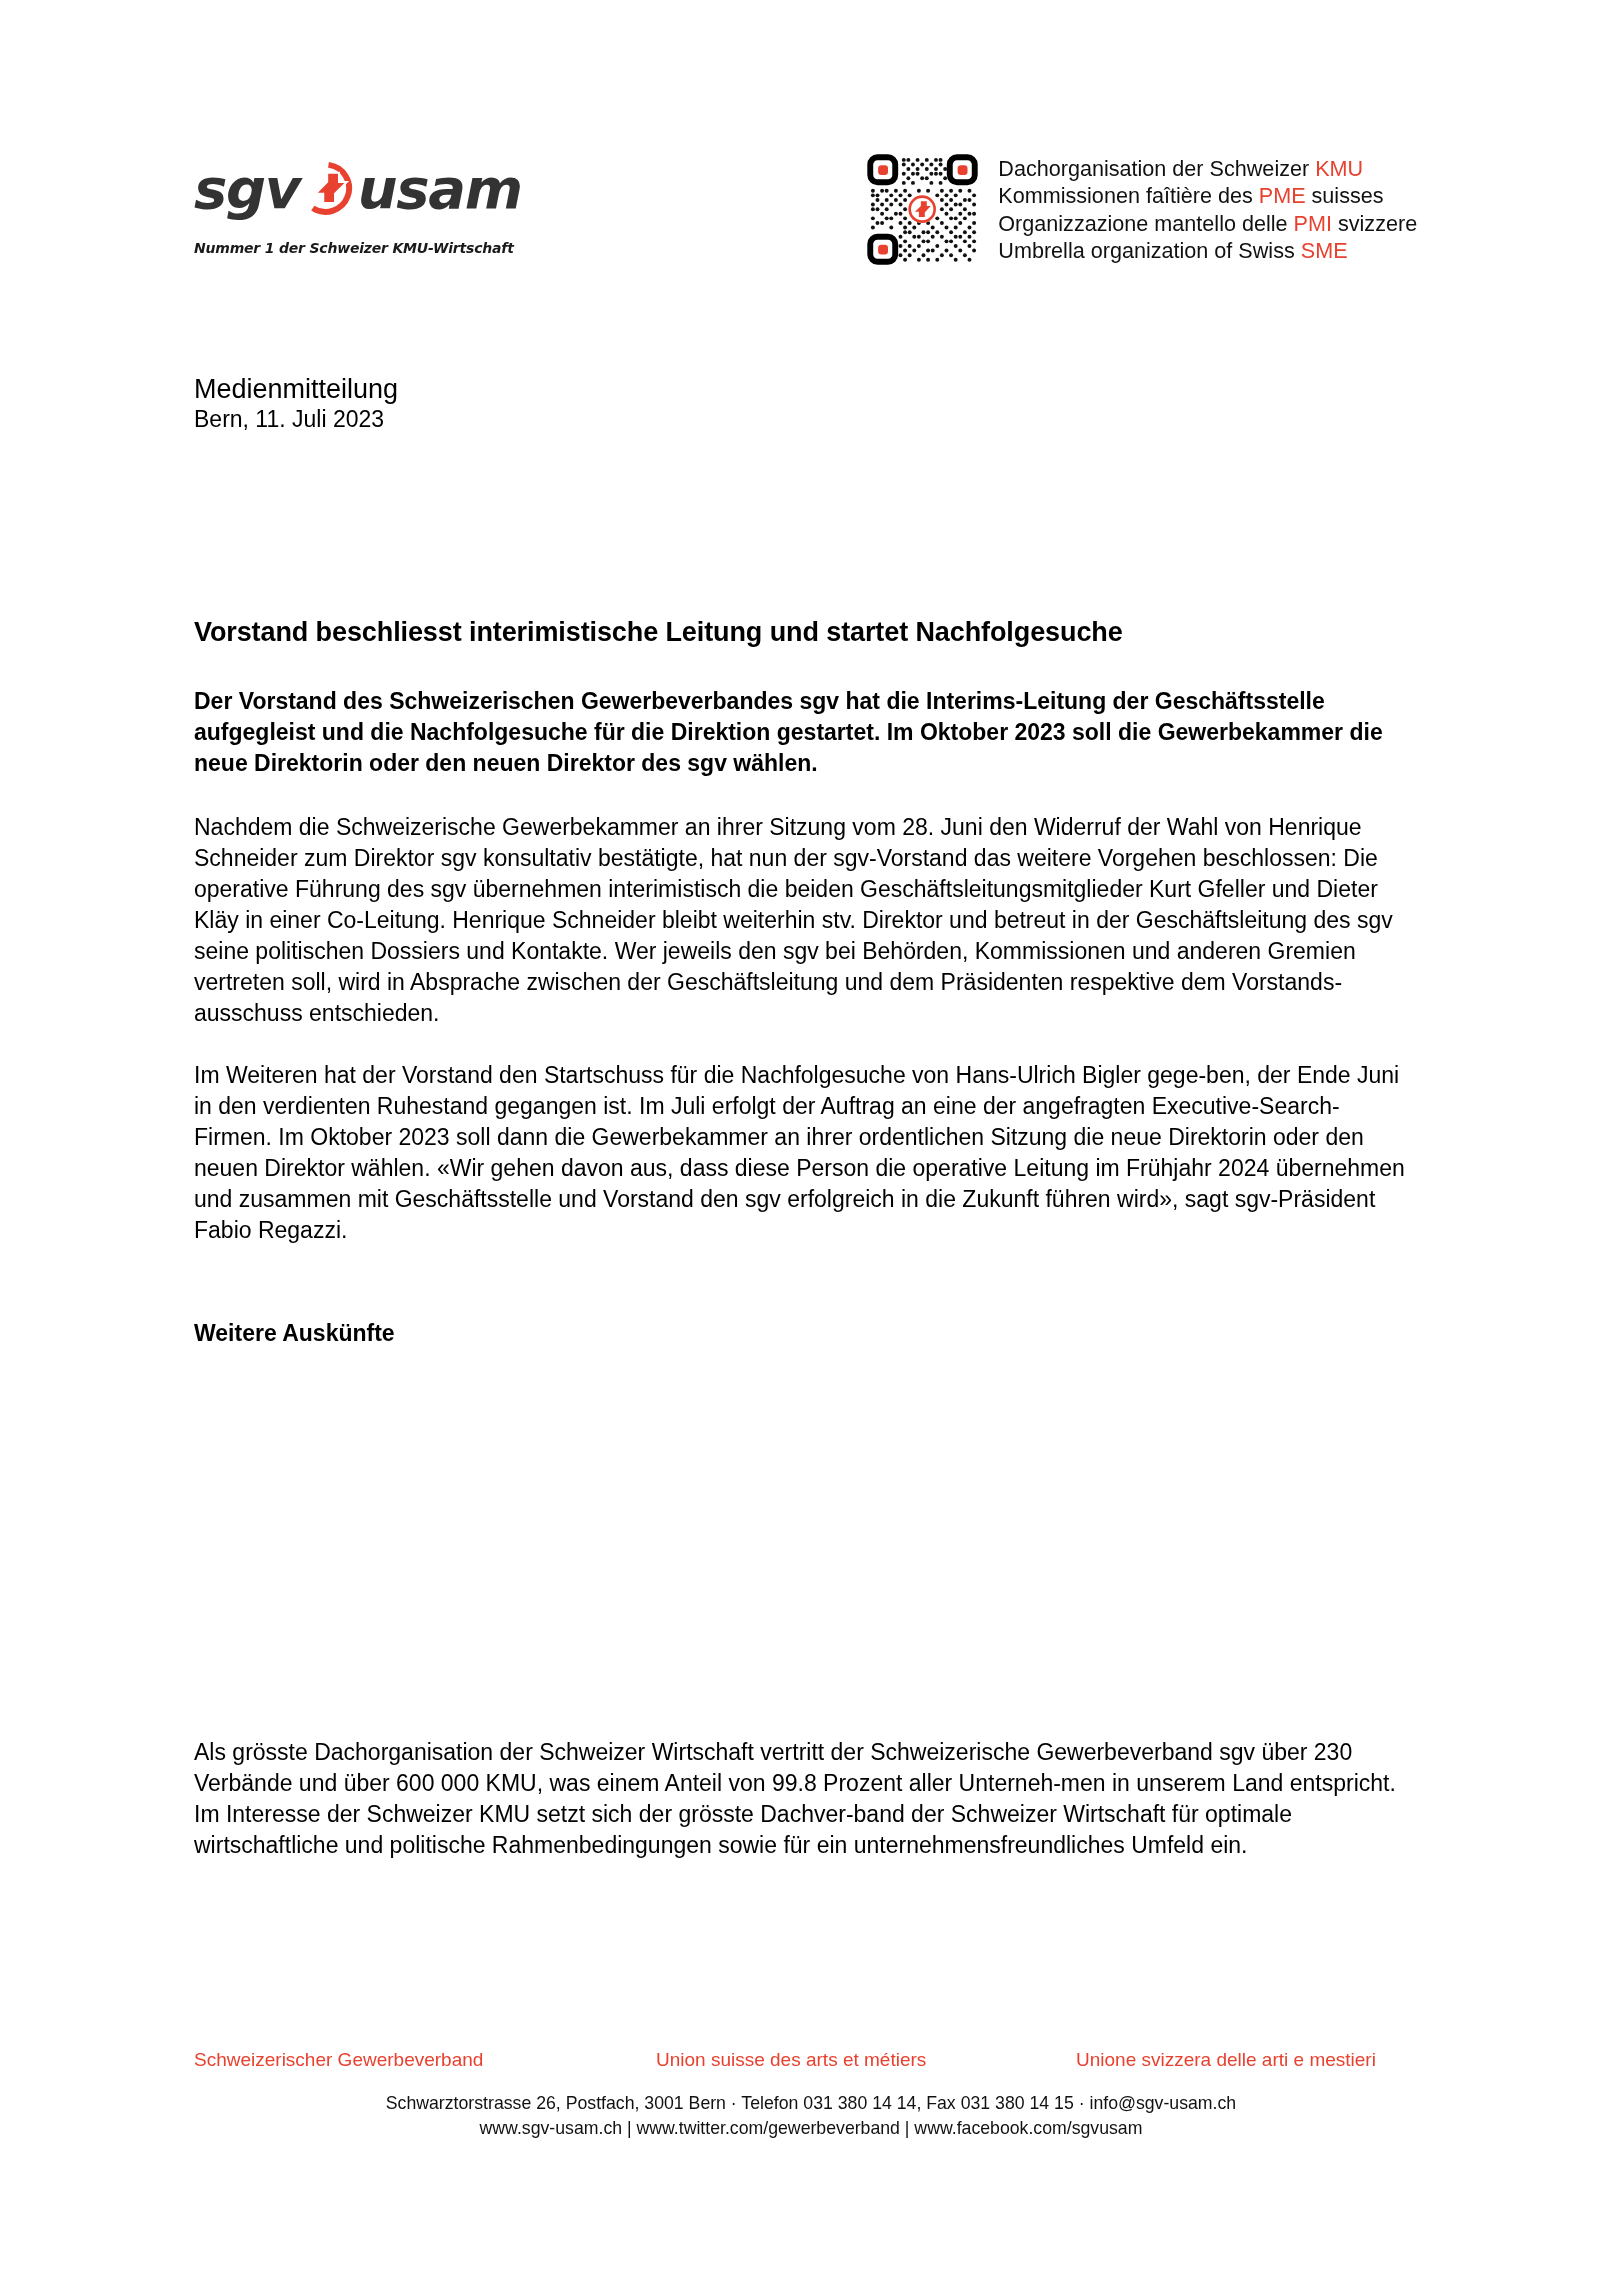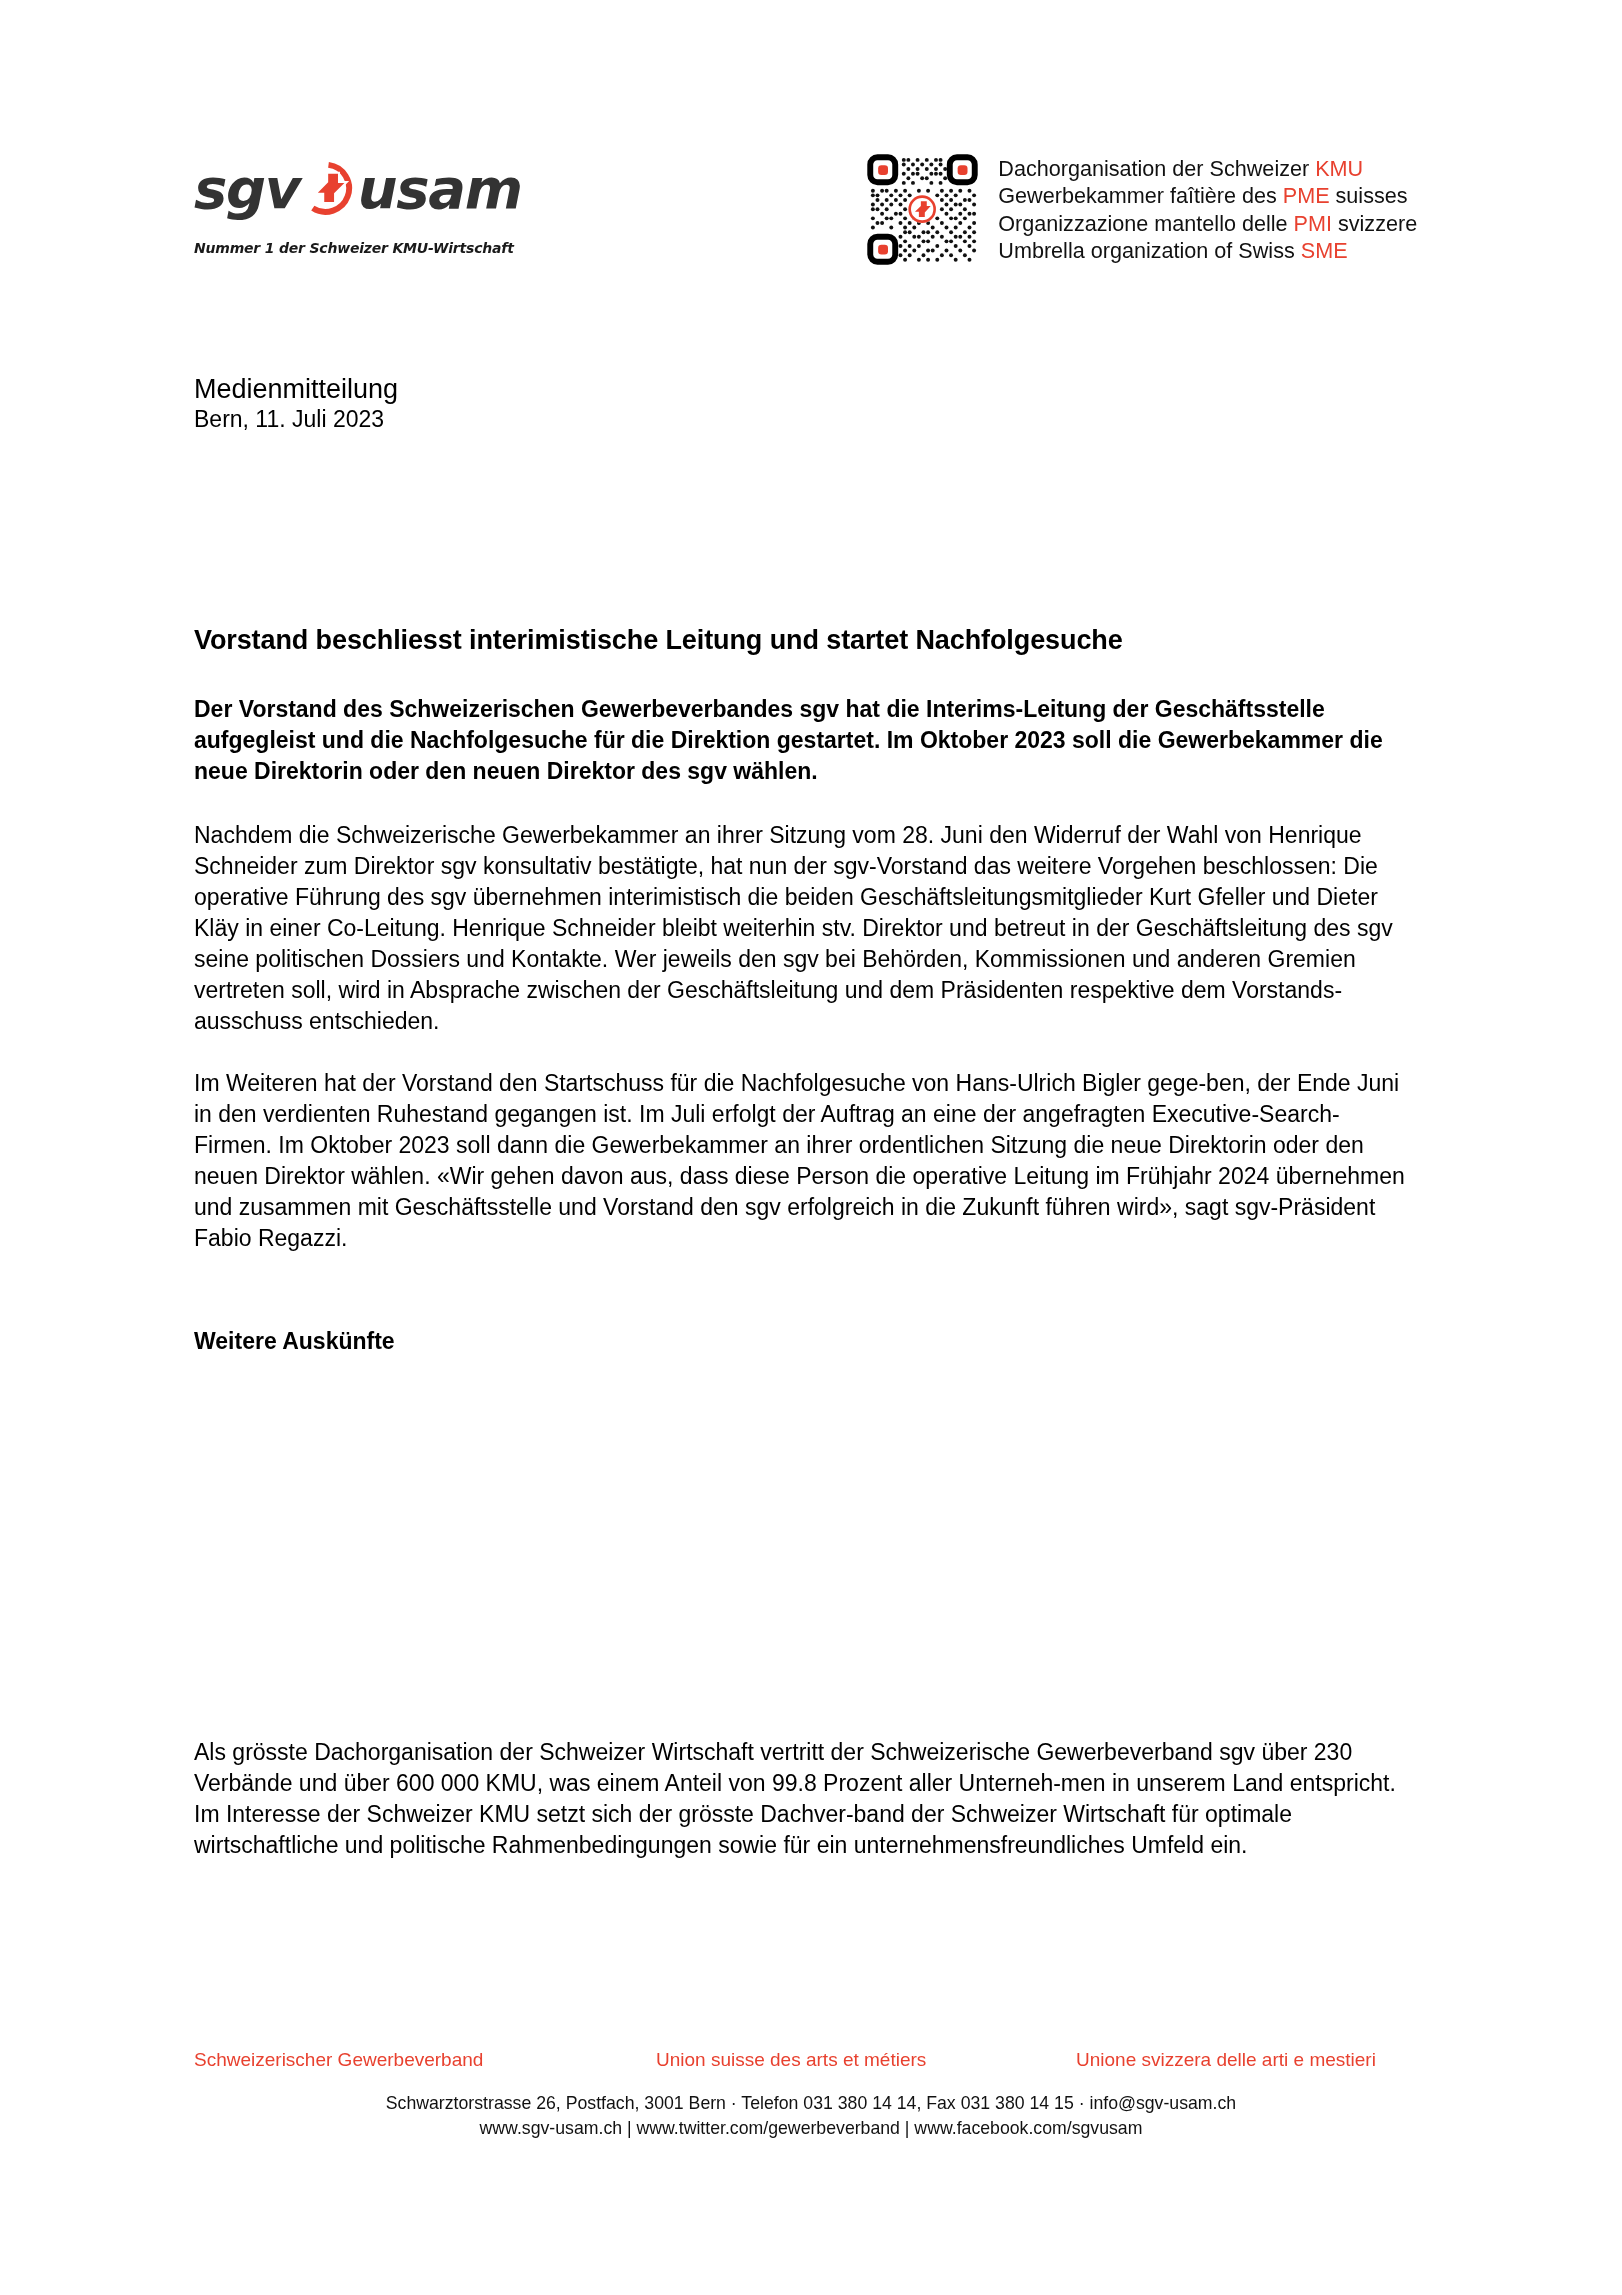--- a/index.html
+++ b/index.html
@@ -118,21 +118,21 @@
     left: 194px;
     top: 615px;
     width: 1217px;
   }
   .headline {
     font-size: 27px;
     font-weight: bold;
     line-height: 34px;
     letter-spacing: -0.1px;
     color: #000;
-    margin: 8px 0 37px 0;
+    margin: 0 0 37px 0;
   }
   .lead {
     font-size: 23px;
     font-weight: bold;
     line-height: 31px;
     color: #000;
     margin: 0 0 33px 0;
   }
   .para {
     font-size: 23px;
@@ -398,21 +398,21 @@
           <circle cx="87" cy="87" r="19" fill="none" stroke="#e8412f" stroke-width="4"></circle>
           <path d="M85 75 L94 75 L94 82 L100 82 L91 92 L91 99 L82 99 L82 91 L76 91 L85 82 Z" fill="#e8412f"></path>
         </svg>
       </div>
 
       <div class="qr-langs">
         <div class="qr-lang-line">
           <span>Dachorganisation der Schweizer </span><span class="hl">KMU</span><span></span>
         </div>
         <div class="qr-lang-line">
-          <span>Gewerbekammer faîtière des </span><span class="hl">PME</span><span> suisses</span>
+          <span>Kommissionen faîtière des </span><span class="hl">PME</span><span> suisses</span>
         </div>
         <div class="qr-lang-line">
           <span>Organizzazione mantello delle </span><span class="hl">PMI</span><span> svizzere</span>
         </div>
         <div class="qr-lang-line">
           <span>Umbrella organization of Swiss </span><span class="hl">SME</span><span></span>
         </div>
       </div>
     </div>
   </div>

